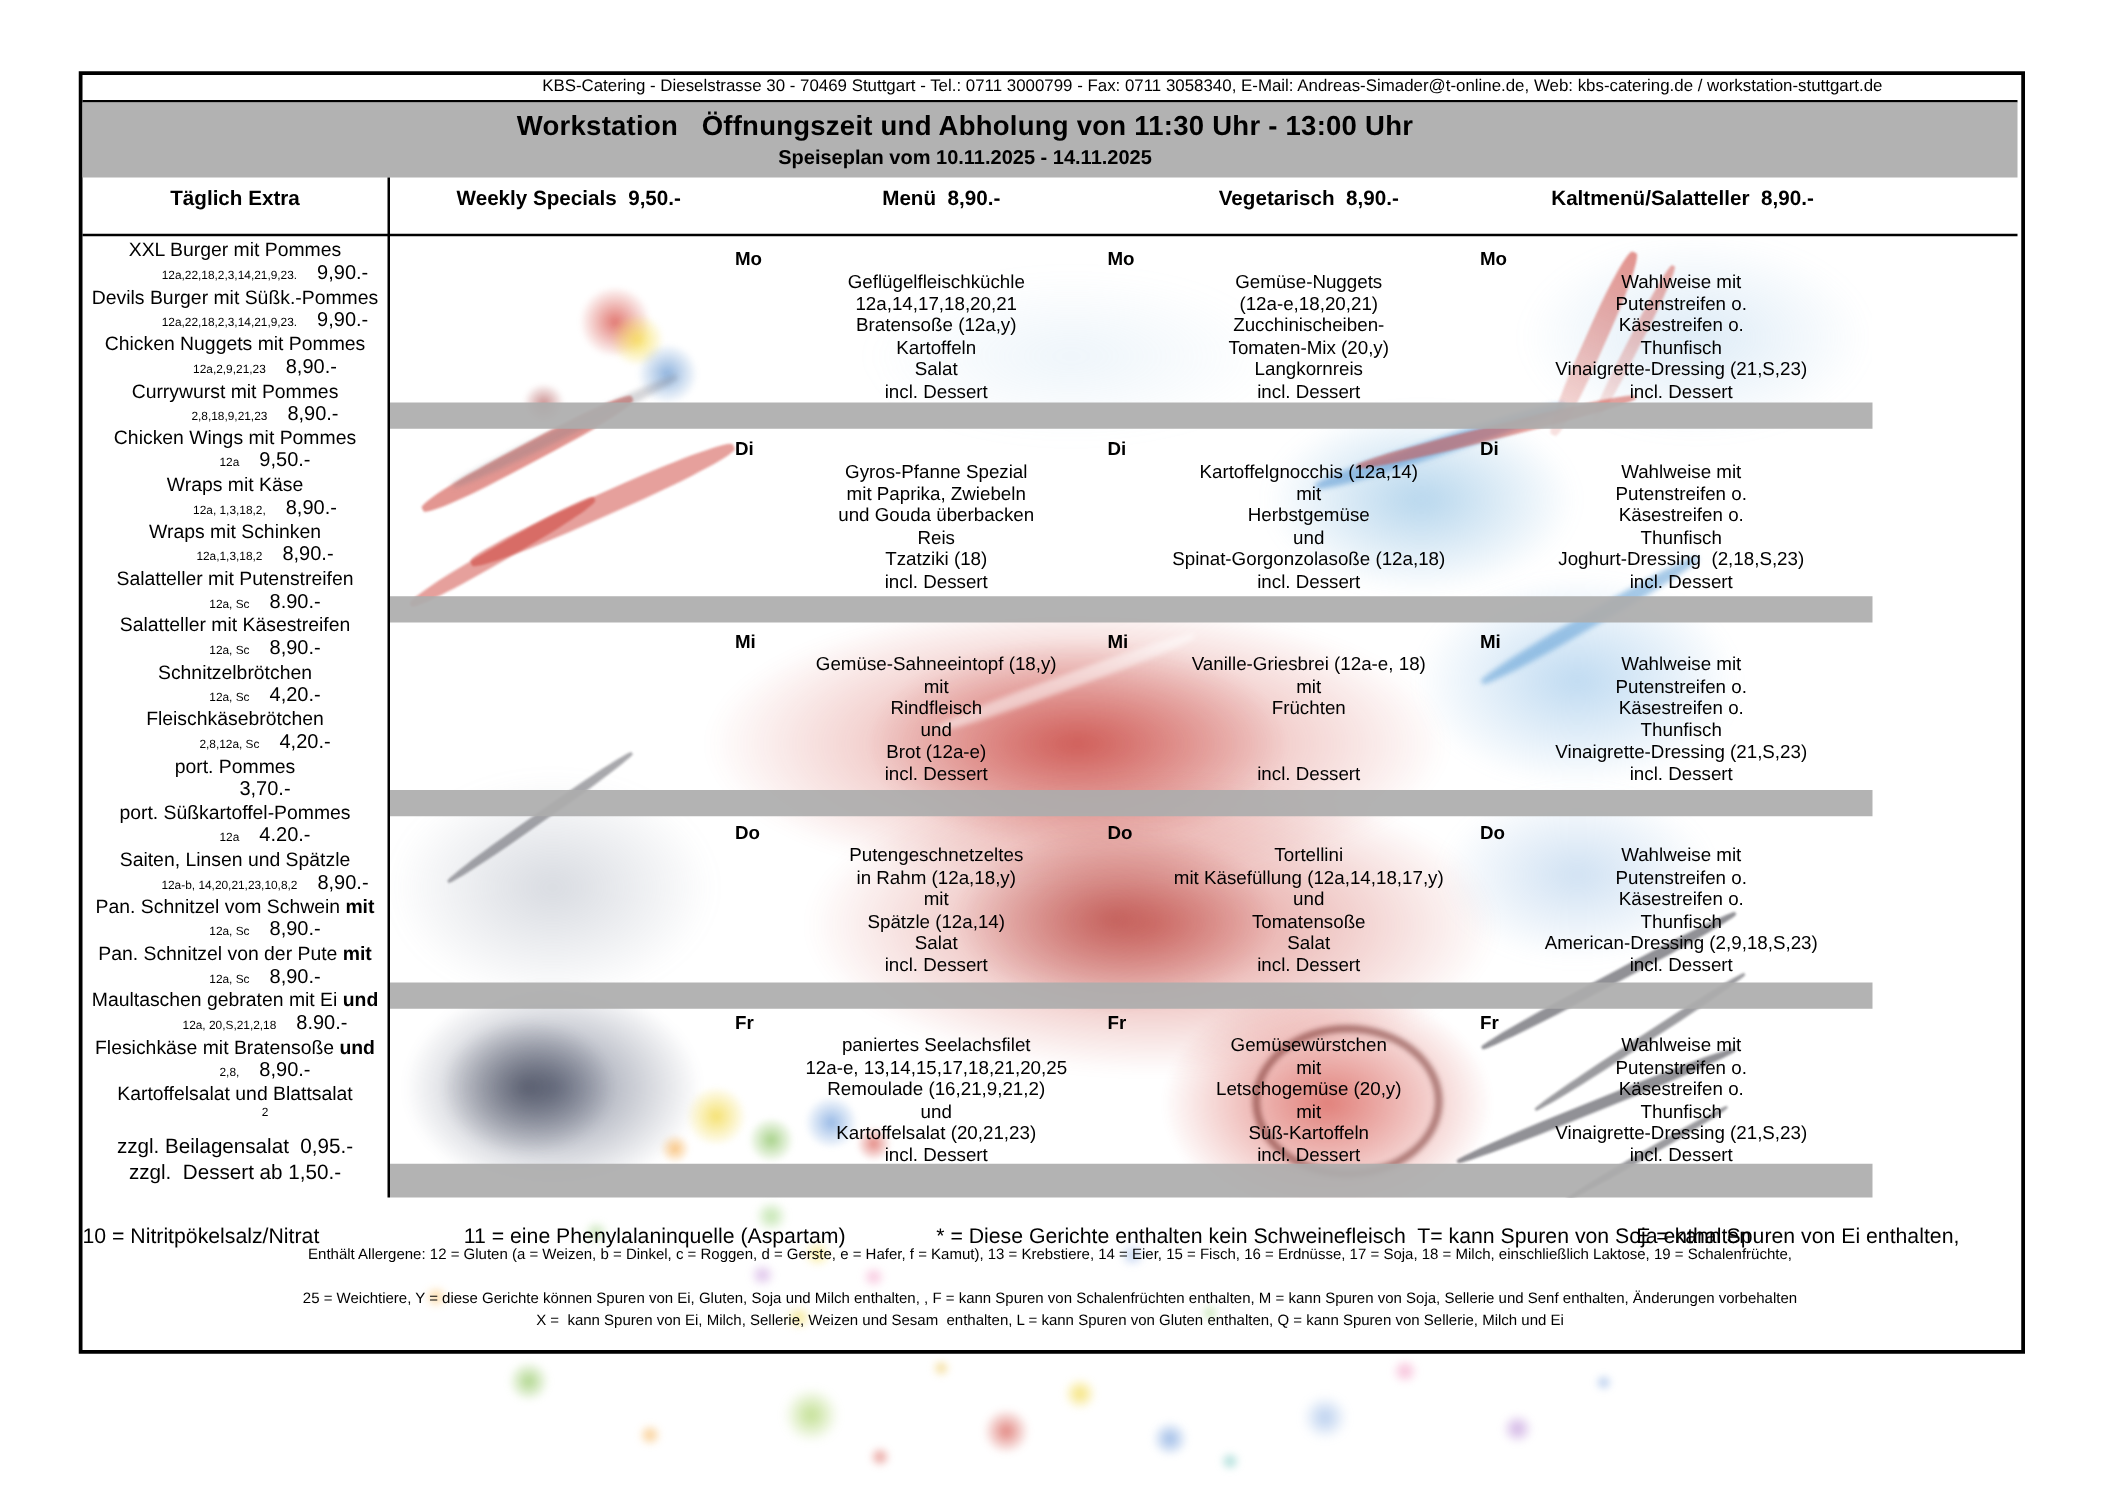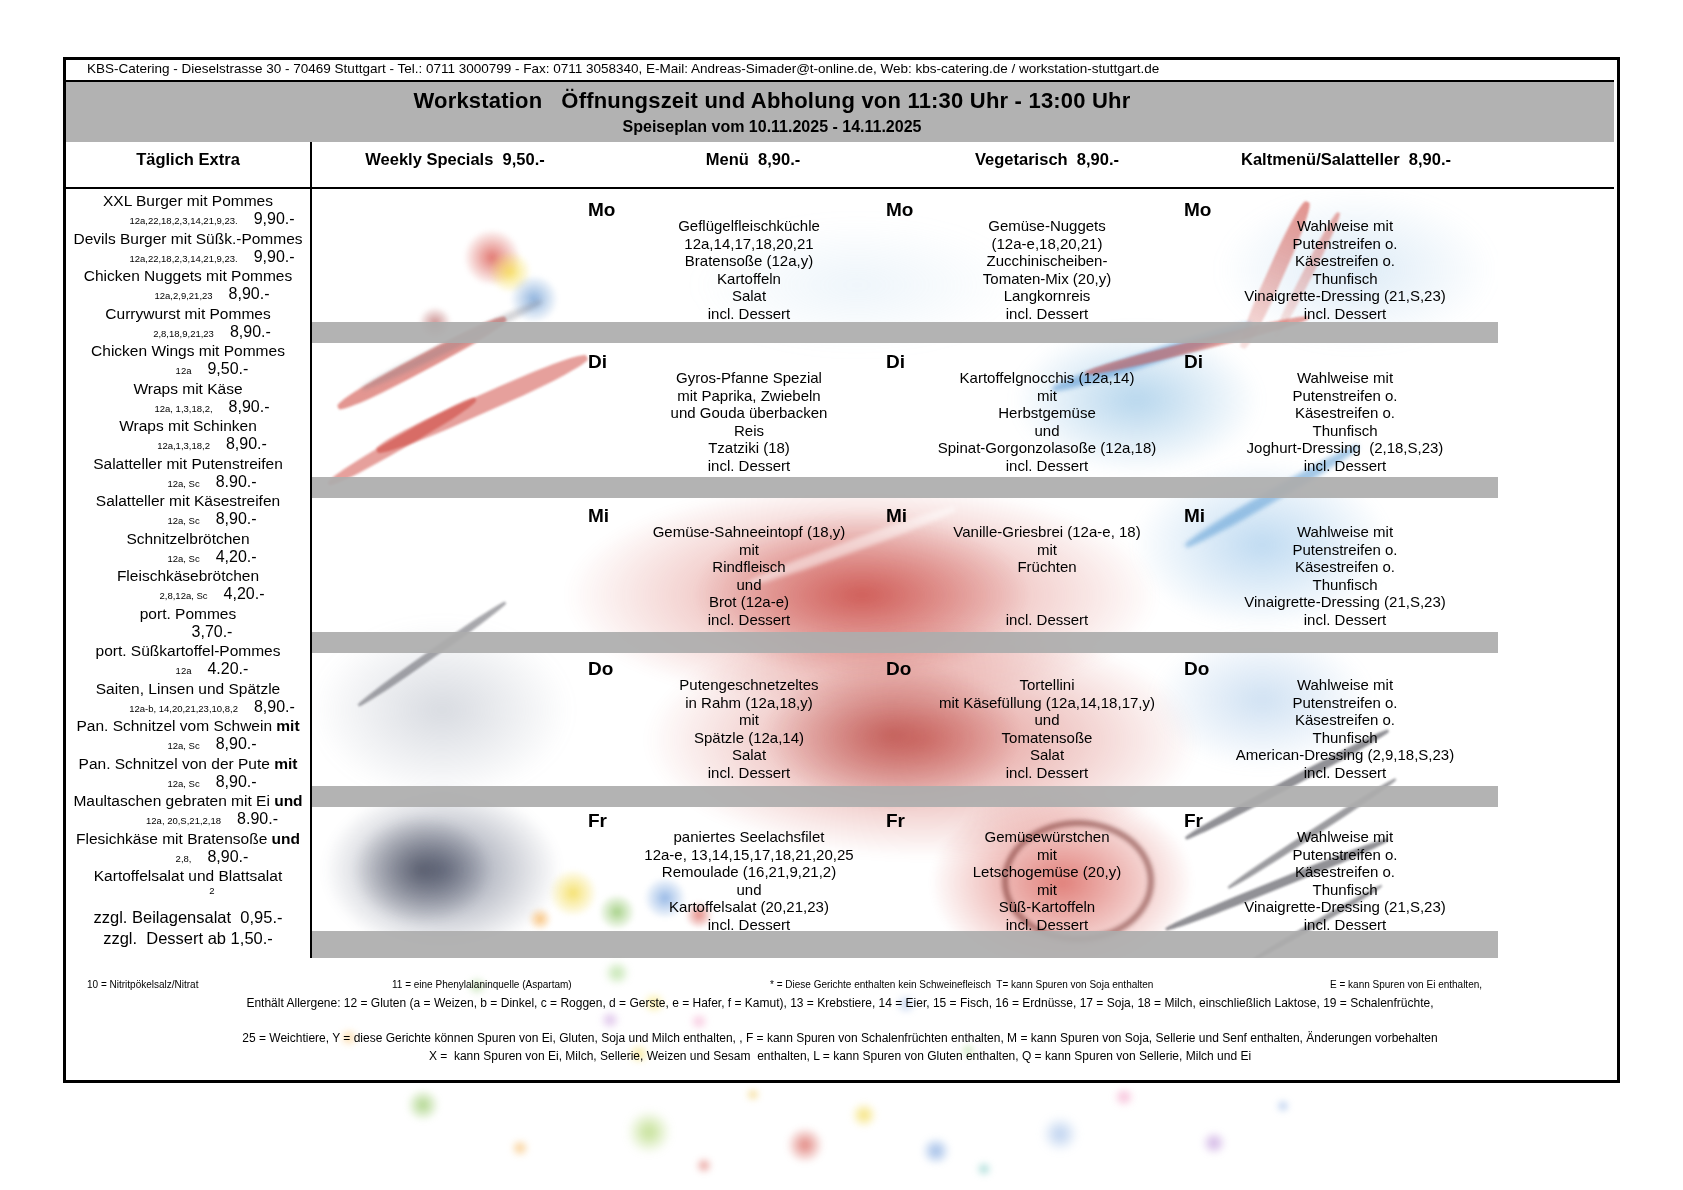--- a/index.html
+++ b/index.html
@@ -1,20 +1,20 @@
 <!DOCTYPE html>
 <html><head>
 <meta charset="utf-8">
 <style>
   html,body{margin:0;padding:0;background:#fff;}
   #screen{position:relative;width:1683px;height:1190px;background:#ffffff;overflow:hidden;
           font-family:"Liberation Sans", sans-serif;color:#000;}
   .abs{position:absolute;}
   #doc-frame{left:63px;top:57px;width:1551px;height:1020px;border:3px solid #000;background:#fff;}
-  #contact-line{left:66px;top:61px;width:1440px;height:19px;text-align:left;font-size:13.5px;white-space:pre;margin-left:21px;}
+  #contact-line{left:66px;top:61px;width:1440px;height:19px;text-align:right;font-size:13.5px;white-space:pre;}
   #contact-rule{left:66px;top:80px;width:1548px;height:2px;background:#000;}
   #title-band{left:66px;top:82px;width:1548px;height:60px;background:#b2b2b2;}
   #title-wrap{left:66px;top:82px;width:1412px;height:60px;display:flex;flex-direction:column;justify-content:center;align-items:center;gap:4px;}
   #page-title{font-size:22px;font-weight:bold;white-space:pre;letter-spacing:.2px;}
   #page-subtitle{font-size:16px;font-weight:bold;white-space:pre;}
   .col-head{top:150px;height:24px;font-weight:bold;font-size:16.5px;text-align:center;white-space:pre;}
   #head-extra{left:66px;width:244px;}
   #head-weekly{left:310px;width:290px;}
   #head-menu{left:604px;width:298px;}
   #head-veg{left:898px;width:298px;}
@@ -24,39 +24,39 @@
 
   
   #artwork{left:312px;top:190px;width:1186px;height:768px;overflow:hidden;}
   .blob{position:absolute;border-radius:50%;}
   .stripe{position:absolute;border-radius:40%;}
 
   
   .day-row{position:absolute;left:312px;width:1186px;height:146px;}
   .day-cell{position:absolute;top:0;width:298px;text-align:center;}
   .cell-menu{left:288px;} .cell-veg{left:586px;} .cell-kalt{left:884px;}
-  .day-label{position:absolute;left:-12px;top:-1px;font-weight:bold;font-size:19px;}
+  .day-label{position:absolute;left:-12px;top:-1px;font-weight:bold;font-size:15px;}
   .cell-lines{margin-top:17px;}
   .cell-line{font-size:15px;line-height:17.5px;min-height:17.5px;white-space:pre;}
 
   .band{left:312px;width:1186px;background:rgba(172,172,172,.92);}
 
   
   #extras{left:66px;top:191px;width:244px;text-align:center;}
   .x-name{font-size:15.5px;line-height:19px;white-space:pre;}
   .x-line{height:18.5px;display:flex;justify-content:center;align-items:baseline;gap:16px;margin-left:48px;}
   .x-codes{font-size:9.5px;}
   .x-price{font-size:16px;}
   .addon-line{font-size:16.5px;line-height:21px;white-space:pre;}
   #addons{margin-top:3px;}
 
   
   #legend{left:66px;top:958px;width:1548px;height:119px;}
   .lg-line{position:absolute;left:0;width:1548px;text-align:center;font-size:12px;white-space:pre;}
-  .lg-seg{position:absolute;top:0;font-size:10px;white-space:pre;padding-left:21px;}
+  .lg-seg{position:absolute;top:0;font-size:17px;white-space:pre;}
   #lg1{top:3px;} #lg2{top:21px;height:14px;width:1548px;} #lg3{top:38px;} #lg4{top:56px;} #lg5{top:73px;} #lg6{top:91px;}
 </style>
 </head>
 <body>
 
 <div id="screen">
 
   <div id="doc-frame" class="abs"></div>
 
   <div id="contact-line" class="abs">KBS-Catering - Dieselstrasse 30 - 70469 Stuttgart - Tel.: 0711 3000799 - Fax: 0711 3058340, E-Mail: Andreas-Simader@t-online.de, Web: kbs-catering.de / workstation-stuttgart.de</div>

